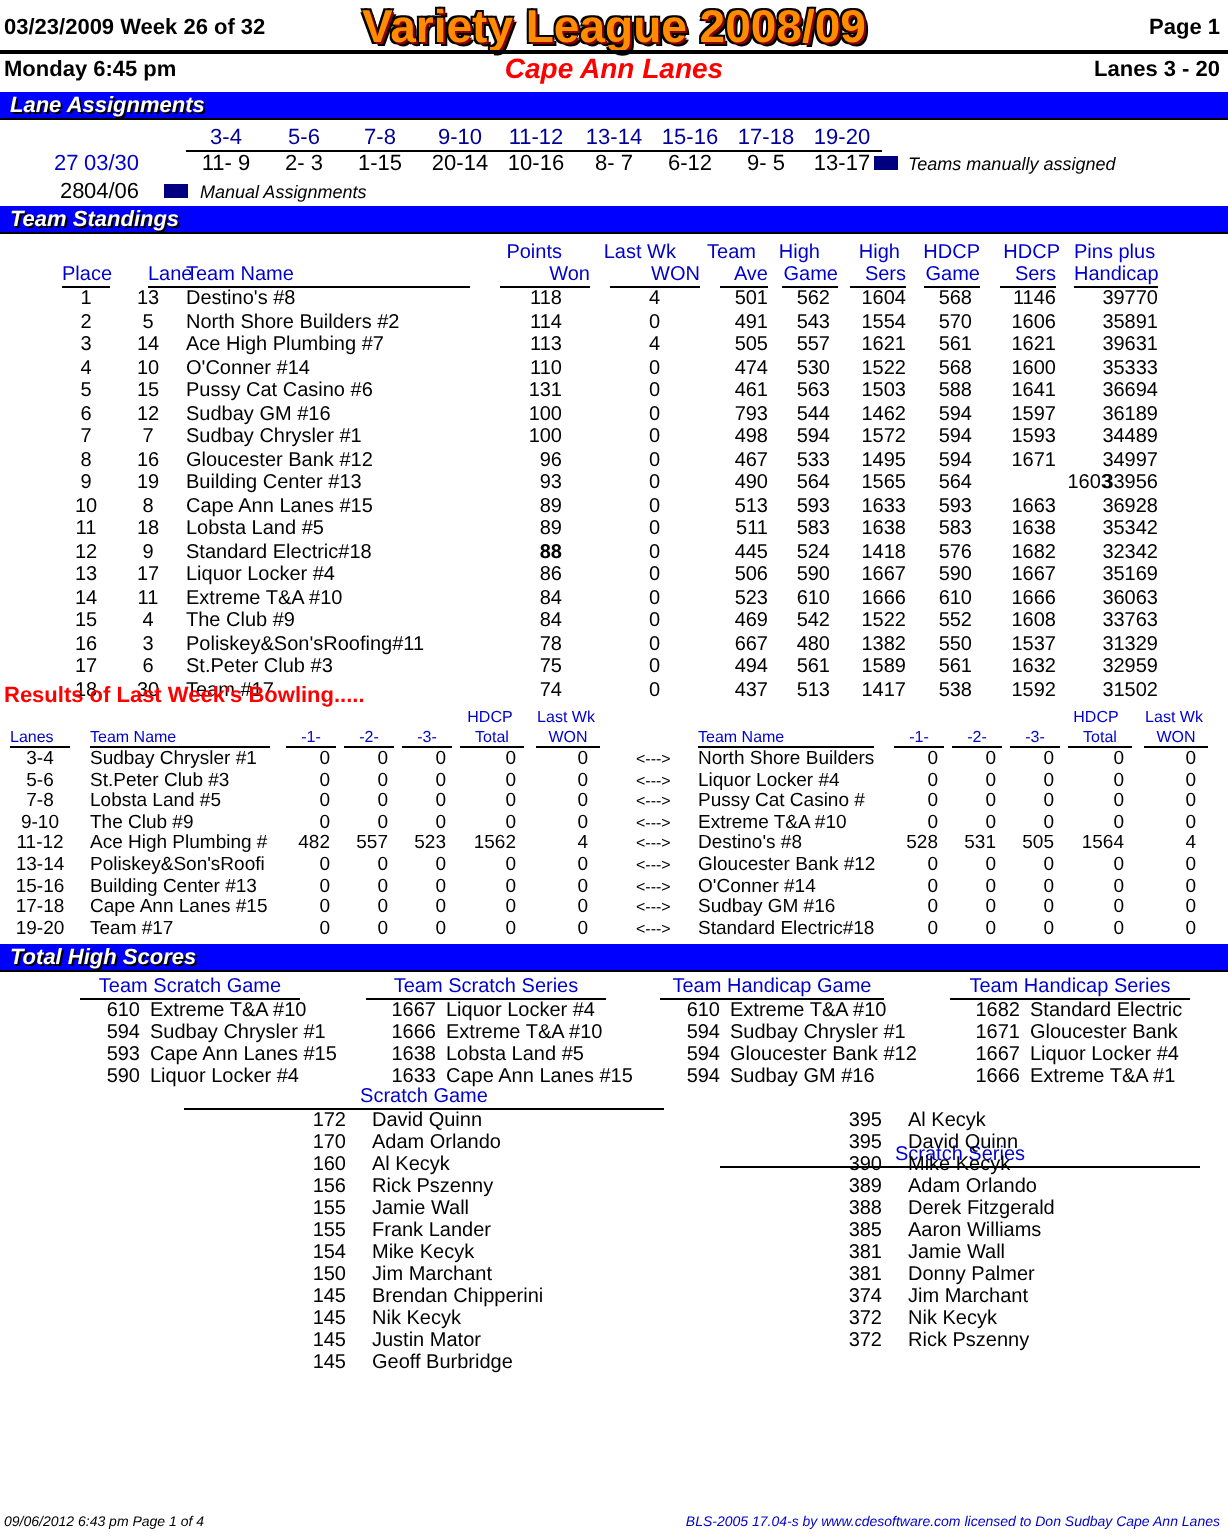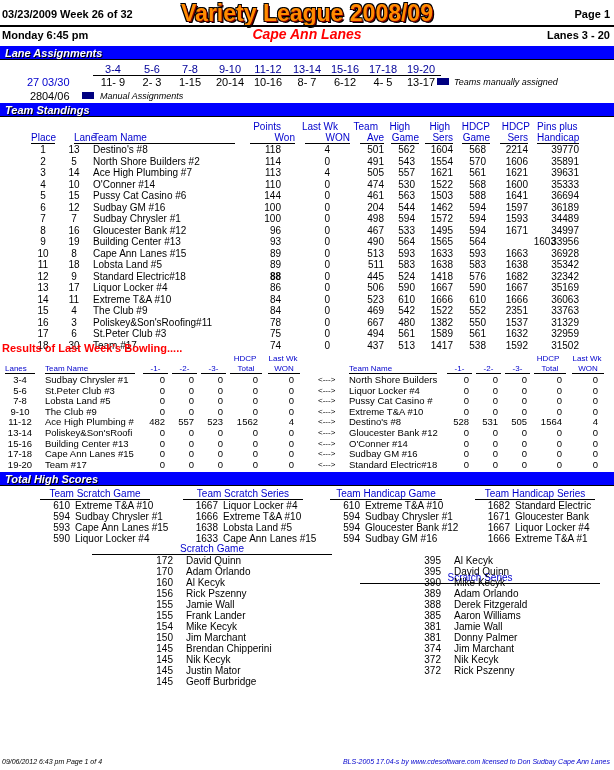--- a/index.html
+++ b/index.html
@@ -61,21 +61,21 @@
     <div style="left:287px;top:63px;" class="lane-col">
       <div class="top">13-14</div>
       <div>8- 7</div>
     </div>
     <div style="left:325px;top:63px;" class="lane-col">
       <div class="top">15-16</div>
       <div>6-12</div>
     </div>
     <div style="left:363px;top:63px;" class="lane-col">
       <div class="top">17-18</div>
-      <div>4- 5</div>
+      <div>9- 5</div>
     </div>
     <div style="left:401px;top:63px;" class="lane-col">
       <div class="top">19-20</div>
       <div>13-17</div>
     </div>
   </div>
 <div class="abs blue" style="left:27px;top:76px;font-size:11px;">27</div>
 <div class="abs blue" style="left:42px;top:76px;font-size:11px;">03/30</div>
 <div class="abs" style="left:437px;top:78px;width:12px;height:7px;background:#000080;"></div>
 <div class="abs" style="left:454px;top:77px;font-style:italic;font-size:9px;">Teams manually assigned</div>
@@ -112,21 +112,21 @@
     <div style="top:144px;" class="row">
       <span class="c" style="left:31px;width:24px;">1</span>
       <span class="c" style="left:62px;width:24px;">13</span>
       <span style="left:93px;">Destino's #8</span>
       <span class="r" style="left:250px;width:31px;">118</span>
       <span class="r" style="left:305px;width:25px;">4</span>
       <span class="r" style="left:360px;width:24px;">501</span>
       <span class="r" style="left:391px;width:24px;">562</span>
       <span class="r" style="left:425px;width:28px;">1604</span>
       <span class="r" style="left:462px;width:24px;">568</span>
-      <span class="r" style="left:500px;width:28px;">2214</span>
+      <span class="r" style="left:500px;width:28px;">1146</span>
       <span class="r" style="left:537px;width:42px;">39770</span>
     </div>
     <div style="top:155.5px;" class="row">
       <span class="c" style="left:31px;width:24px;">2</span>
       <span class="c" style="left:62px;width:24px;">5</span>
       <span style="left:93px;">North Shore Builders #2</span>
       <span class="r" style="left:250px;width:31px;">114</span>
       <span class="r" style="left:305px;width:25px;">0</span>
       <span class="r" style="left:360px;width:24px;">491</span>
       <span class="r" style="left:391px;width:24px;">543</span>
@@ -158,36 +158,36 @@
       <span class="r" style="left:391px;width:24px;">530</span>
       <span class="r" style="left:425px;width:28px;">1522</span>
       <span class="r" style="left:462px;width:24px;">568</span>
       <span class="r" style="left:500px;width:28px;">1600</span>
       <span class="r" style="left:537px;width:42px;">35333</span>
     </div>
     <div style="top:190px;" class="row">
       <span class="c" style="left:31px;width:24px;">5</span>
       <span class="c" style="left:62px;width:24px;">15</span>
       <span style="left:93px;">Pussy Cat Casino #6</span>
-      <span class="r" style="left:250px;width:31px;">144</span>
+      <span class="r" style="left:250px;width:31px;">131</span>
       <span class="r" style="left:305px;width:25px;">0</span>
       <span class="r" style="left:360px;width:24px;">461</span>
       <span class="r" style="left:391px;width:24px;">563</span>
       <span class="r" style="left:425px;width:28px;">1503</span>
       <span class="r" style="left:462px;width:24px;">588</span>
       <span class="r" style="left:500px;width:28px;">1641</span>
       <span class="r" style="left:537px;width:42px;">36694</span>
     </div>
     <div style="top:201.5px;" class="row">
       <span class="c" style="left:31px;width:24px;">6</span>
       <span class="c" style="left:62px;width:24px;">12</span>
       <span style="left:93px;">Sudbay GM #16</span>
       <span class="r" style="left:250px;width:31px;">100</span>
       <span class="r" style="left:305px;width:25px;">0</span>
-      <span class="r" style="left:360px;width:24px;">204</span>
+      <span class="r" style="left:360px;width:24px;">793</span>
       <span class="r" style="left:391px;width:24px;">544</span>
       <span class="r" style="left:425px;width:28px;">1462</span>
       <span class="r" style="left:462px;width:24px;">594</span>
       <span class="r" style="left:500px;width:28px;">1597</span>
       <span class="r" style="left:537px;width:42px;">36189</span>
     </div>
     <div style="top:213px;" class="row">
       <span class="c" style="left:31px;width:24px;">7</span>
       <span class="c" style="left:62px;width:24px;">7</span>
       <span style="left:93px;">Sudbay Chrysler #1</span>
@@ -294,21 +294,21 @@
     <div style="top:305px;" class="row">
       <span class="c" style="left:31px;width:24px;">15</span>
       <span class="c" style="left:62px;width:24px;">4</span>
       <span style="left:93px;">The Club #9</span>
       <span class="r" style="left:250px;width:31px;">84</span>
       <span class="r" style="left:305px;width:25px;">0</span>
       <span class="r" style="left:360px;width:24px;">469</span>
       <span class="r" style="left:391px;width:24px;">542</span>
       <span class="r" style="left:425px;width:28px;">1522</span>
       <span class="r" style="left:462px;width:24px;">552</span>
-      <span class="r" style="left:500px;width:28px;">2351</span>
+      <span class="r" style="left:500px;width:28px;">1608</span>
       <span class="r" style="left:537px;width:42px;">33763</span>
     </div>
     <div style="top:316.5px;" class="row">
       <span class="c" style="left:31px;width:24px;">16</span>
       <span class="c" style="left:62px;width:24px;">3</span>
       <span style="left:93px;">Poliskey&amp;Son'sRoofing#11</span>
       <span class="r" style="left:250px;width:31px;">78</span>
       <span class="r" style="left:305px;width:25px;">0</span>
       <span class="r" style="left:360px;width:24px;">667</span>
       <span class="r" style="left:391px;width:24px;">480</span>

